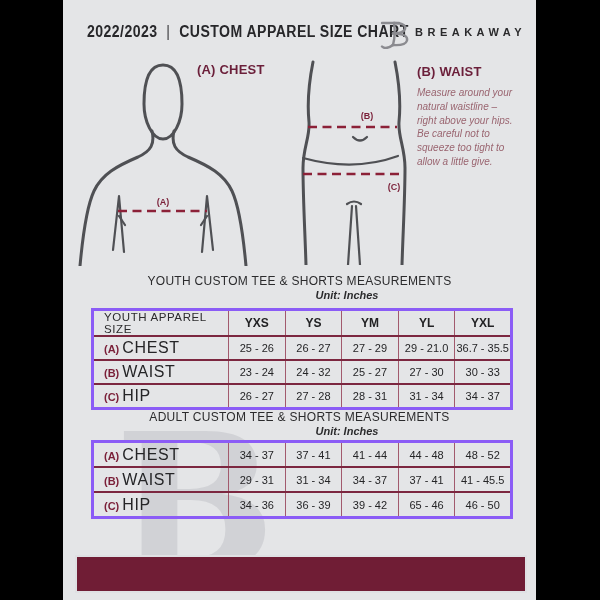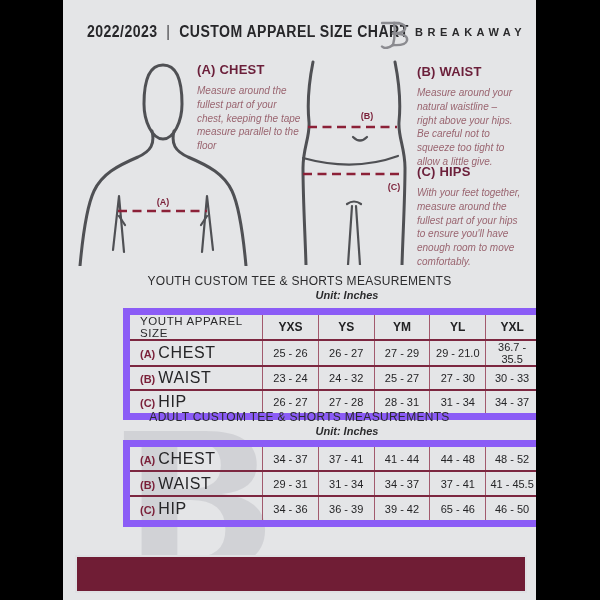--- a/index.html
+++ b/index.html
@@ -29,21 +29,21 @@
   .fig path.thin{stroke-width:2.2;}
   .fig path.dash{stroke:#8c2138;stroke-width:2.6;stroke-dasharray:9 5.5;stroke-linecap:butt;}
   .fig text{font-family:"Liberation Sans",sans-serif;font-size:9px;font-weight:bold;fill:#7a1f38;}
 
   
   .sec-title{left:0;width:473px;text-align:center;font-size:12px;font-weight:normal;color:#2b2b2d;letter-spacing:0.3px;z-index:2;}
   .sec-unit{left:0;width:568px;text-align:center;font-size:11px;font-style:italic;font-weight:600;color:#2b2b2d;z-index:2;}
 
   
   table.size-table{position:absolute;left:28px;width:422px;border-collapse:collapse;table-layout:fixed;z-index:2;background:transparent;}
-  table.size-table{border:7px solid #8b5cf6;margin-left:32px;}
+  table.size-table{border:3px solid #8b5cf6;}
   table.size-table td{border-left:1px solid #a25a6d;text-align:center;vertical-align:middle;
     font-size:11px;color:#252527;padding:0;height:22px;}
   table.size-table td:first-child{border-left:none;text-align:left;padding-left:10px;}
   table.size-table tr + tr{border-top:2px solid #7c2740;}
   table.size-table tr.head td{font-weight:bold;font-size:12px;color:#222224;}
   table.size-table tr.head td:first-child{font-weight:normal;font-size:11.5px;letter-spacing:0.6px;color:#2b2b2d;}
   table.size-table .prefix{font-weight:bold;color:#7a1f38;}
   table.size-table .rowlabel{letter-spacing:0.6px;font-size:16px;}
   #youth-table{top:308px;}
   #adult-table{top:440px;}
@@ -102,29 +102,24 @@
       <path class="thin" d="M 61,146 L 65,205"></path>
       <path class="thin" d="M 52,144 Q 59,139 66,144"></path>
       <path class="dash" d="M 13,67 L 102,67"></path>
       <path class="dash" d="M 8,114 L 105,114"></path>
       <text x="72" y="59" text-anchor="middle">(B)</text>
       <text x="99" y="130" text-anchor="middle">(C)</text>
     </svg>
 
     <div class="abs guide guide-chest">
       <h3>(A) CHEST</h3>
-      <p>Measure around the fullest part of your chest, keeping the tape measure parallel to the floor</p>
     </div>
     <div class="abs guide guide-waist">
       <h3>(B) WAIST</h3>
       <p>Measure around your natural waistline – right above your hips. Be careful not to squeeze too tight to allow a little give.</p>
-    </div>
-    <div class="abs guide guide-hips">
-      <h3>(C) HIPS</h3>
-      <p>With your feet together, measure around the fullest part of your hips to ensure you'll have enough room to move comfortably.</p>
     </div>
 
     <div class="abs sec-title" style="top:274px;">YOUTH CUSTOM TEE &amp; SHORTS MEASUREMENTS</div>
     <div class="abs sec-unit" style="top:289px;">Unit: Inches</div>
 
     <table class="size-table" id="youth-table">
       <colgroup>
           <col style="width:136px">
           <col>
           <col>

